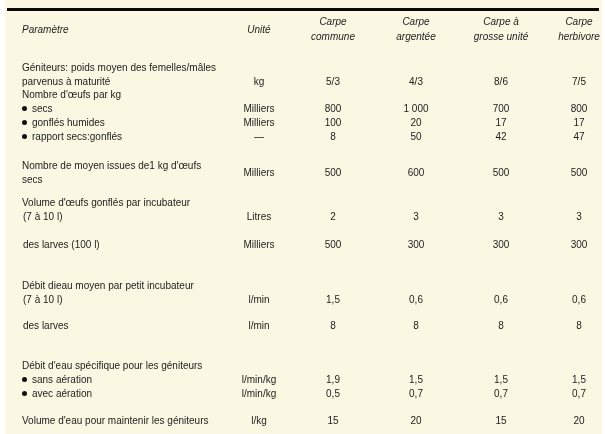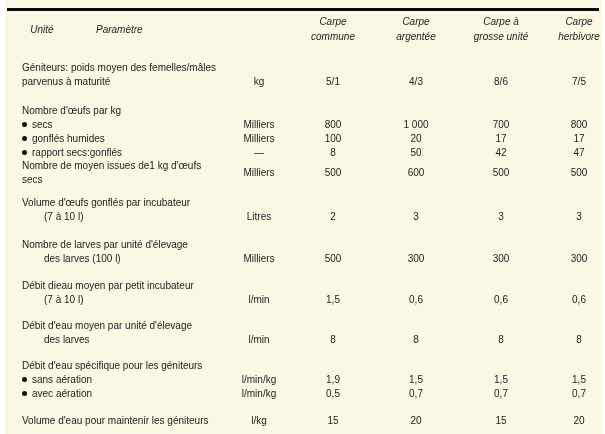--- a/index.html
+++ b/index.html
@@ -27,39 +27,39 @@
   .c-v4   {width:62px;text-align:center;padding-left:16px;}
   #header-row{
     position:absolute;left:0;top:12px;width:597px;height:34px;
     display:flex;align-items:stretch;
     font-style:italic;
   }
   #header-row .hcell{display:flex;flex-direction:column;justify-content:center;}
   #header-row .two{line-height:15px;}
   .group{position:absolute;left:0;width:523px;}
   .line{display:flex;height:14px;line-height:14px;align-items:center;}
-  .c-param.sub{padding-left:39px;}
+  .c-param.sub{padding-left:18px;}
   .c-param.bullet{}
   .dot{
     display:inline-block;width:5px;height:5px;border-radius:50%;
     background:#111;margin-right:5px;vertical-align:1px;
   }
 </style>
 </head>
 <body>
 
 <div id="card">
   <div id="top-rule"></div>
 
   <div id="header-row">
+    <div class="cell c-param hcell">
+      <span>Paramètre</span>
+    </div>
     <div class="cell c-unit hcell">
       <span>Unité</span>
-    </div>
-    <div class="cell c-param hcell">
-      <span>Paramètre</span>
     </div>
     <div class="cell c-v1 hcell">
       <span class="two">Carpe</span>
       <span class="two">commune</span>
     </div>
     <div class="cell c-v2 hcell">
       <span class="two">Carpe</span>
       <span class="two">argentée</span>
     </div>
     <div class="cell c-v3 hcell">
@@ -77,27 +77,27 @@
         <div class="cell c-param">Géniteurs: poids moyen des femelles/mâles</div>
         <div class="cell c-unit"></div>
         <div class="cell c-v1"></div>
         <div class="cell c-v2"></div>
         <div class="cell c-v3"></div>
         <div class="cell c-v4"></div>
       </div>
       <div class="line">
         <div class="cell c-param">parvenus à maturité</div>
         <div class="cell c-unit">kg</div>
-        <div class="cell c-v1">5/1</div>
+        <div class="cell c-v1">5/3</div>
         <div class="cell c-v2">4/3</div>
         <div class="cell c-v3">8/6</div>
         <div class="cell c-v4">7/5</div>
       </div>
     </div>
-  <div class="group" style="top:104px">
+  <div class="group" style="top:88px">
       <div class="line">
         <div class="cell c-param">Nombre d'œufs par kg</div>
         <div class="cell c-unit"></div>
         <div class="cell c-v1"></div>
         <div class="cell c-v2"></div>
         <div class="cell c-v3"></div>
         <div class="cell c-v4"></div>
       </div>
       <div class="line">
         <div class="cell c-param bullet"><span class="dot"></span>secs</div>
@@ -147,28 +147,20 @@
         <div class="cell c-param sub">(7 à 10 l)</div>
         <div class="cell c-unit">Litres</div>
         <div class="cell c-v1">2</div>
         <div class="cell c-v2">3</div>
         <div class="cell c-v3">3</div>
         <div class="cell c-v4">3</div>
       </div>
     </div>
   <div class="group" style="top:238px">
       <div class="line">
-        <div class="cell c-param">Nombre de larves par unité d'élevage</div>
-        <div class="cell c-unit"></div>
-        <div class="cell c-v1"></div>
-        <div class="cell c-v2"></div>
-        <div class="cell c-v3"></div>
-        <div class="cell c-v4"></div>
-      </div>
-      <div class="line">
         <div class="cell c-param sub">des larves (100 l)</div>
         <div class="cell c-unit">Milliers</div>
         <div class="cell c-v1">500</div>
         <div class="cell c-v2">300</div>
         <div class="cell c-v3">300</div>
         <div class="cell c-v4">300</div>
       </div>
     </div>
   <div class="group" style="top:279px">
       <div class="line">
@@ -183,28 +175,20 @@
         <div class="cell c-param sub">(7 à 10 l)</div>
         <div class="cell c-unit">l/min</div>
         <div class="cell c-v1">1,5</div>
         <div class="cell c-v2">0,6</div>
         <div class="cell c-v3">0,6</div>
         <div class="cell c-v4">0,6</div>
       </div>
     </div>
   <div class="group" style="top:319px">
       <div class="line">
-        <div class="cell c-param">Débit d'eau moyen par unité d'élevage</div>
-        <div class="cell c-unit"></div>
-        <div class="cell c-v1"></div>
-        <div class="cell c-v2"></div>
-        <div class="cell c-v3"></div>
-        <div class="cell c-v4"></div>
-      </div>
-      <div class="line">
         <div class="cell c-param sub">des larves</div>
         <div class="cell c-unit">l/min</div>
         <div class="cell c-v1">8</div>
         <div class="cell c-v2">8</div>
         <div class="cell c-v3">8</div>
         <div class="cell c-v4">8</div>
       </div>
     </div>
   <div class="group" style="top:359px">
       <div class="line">

